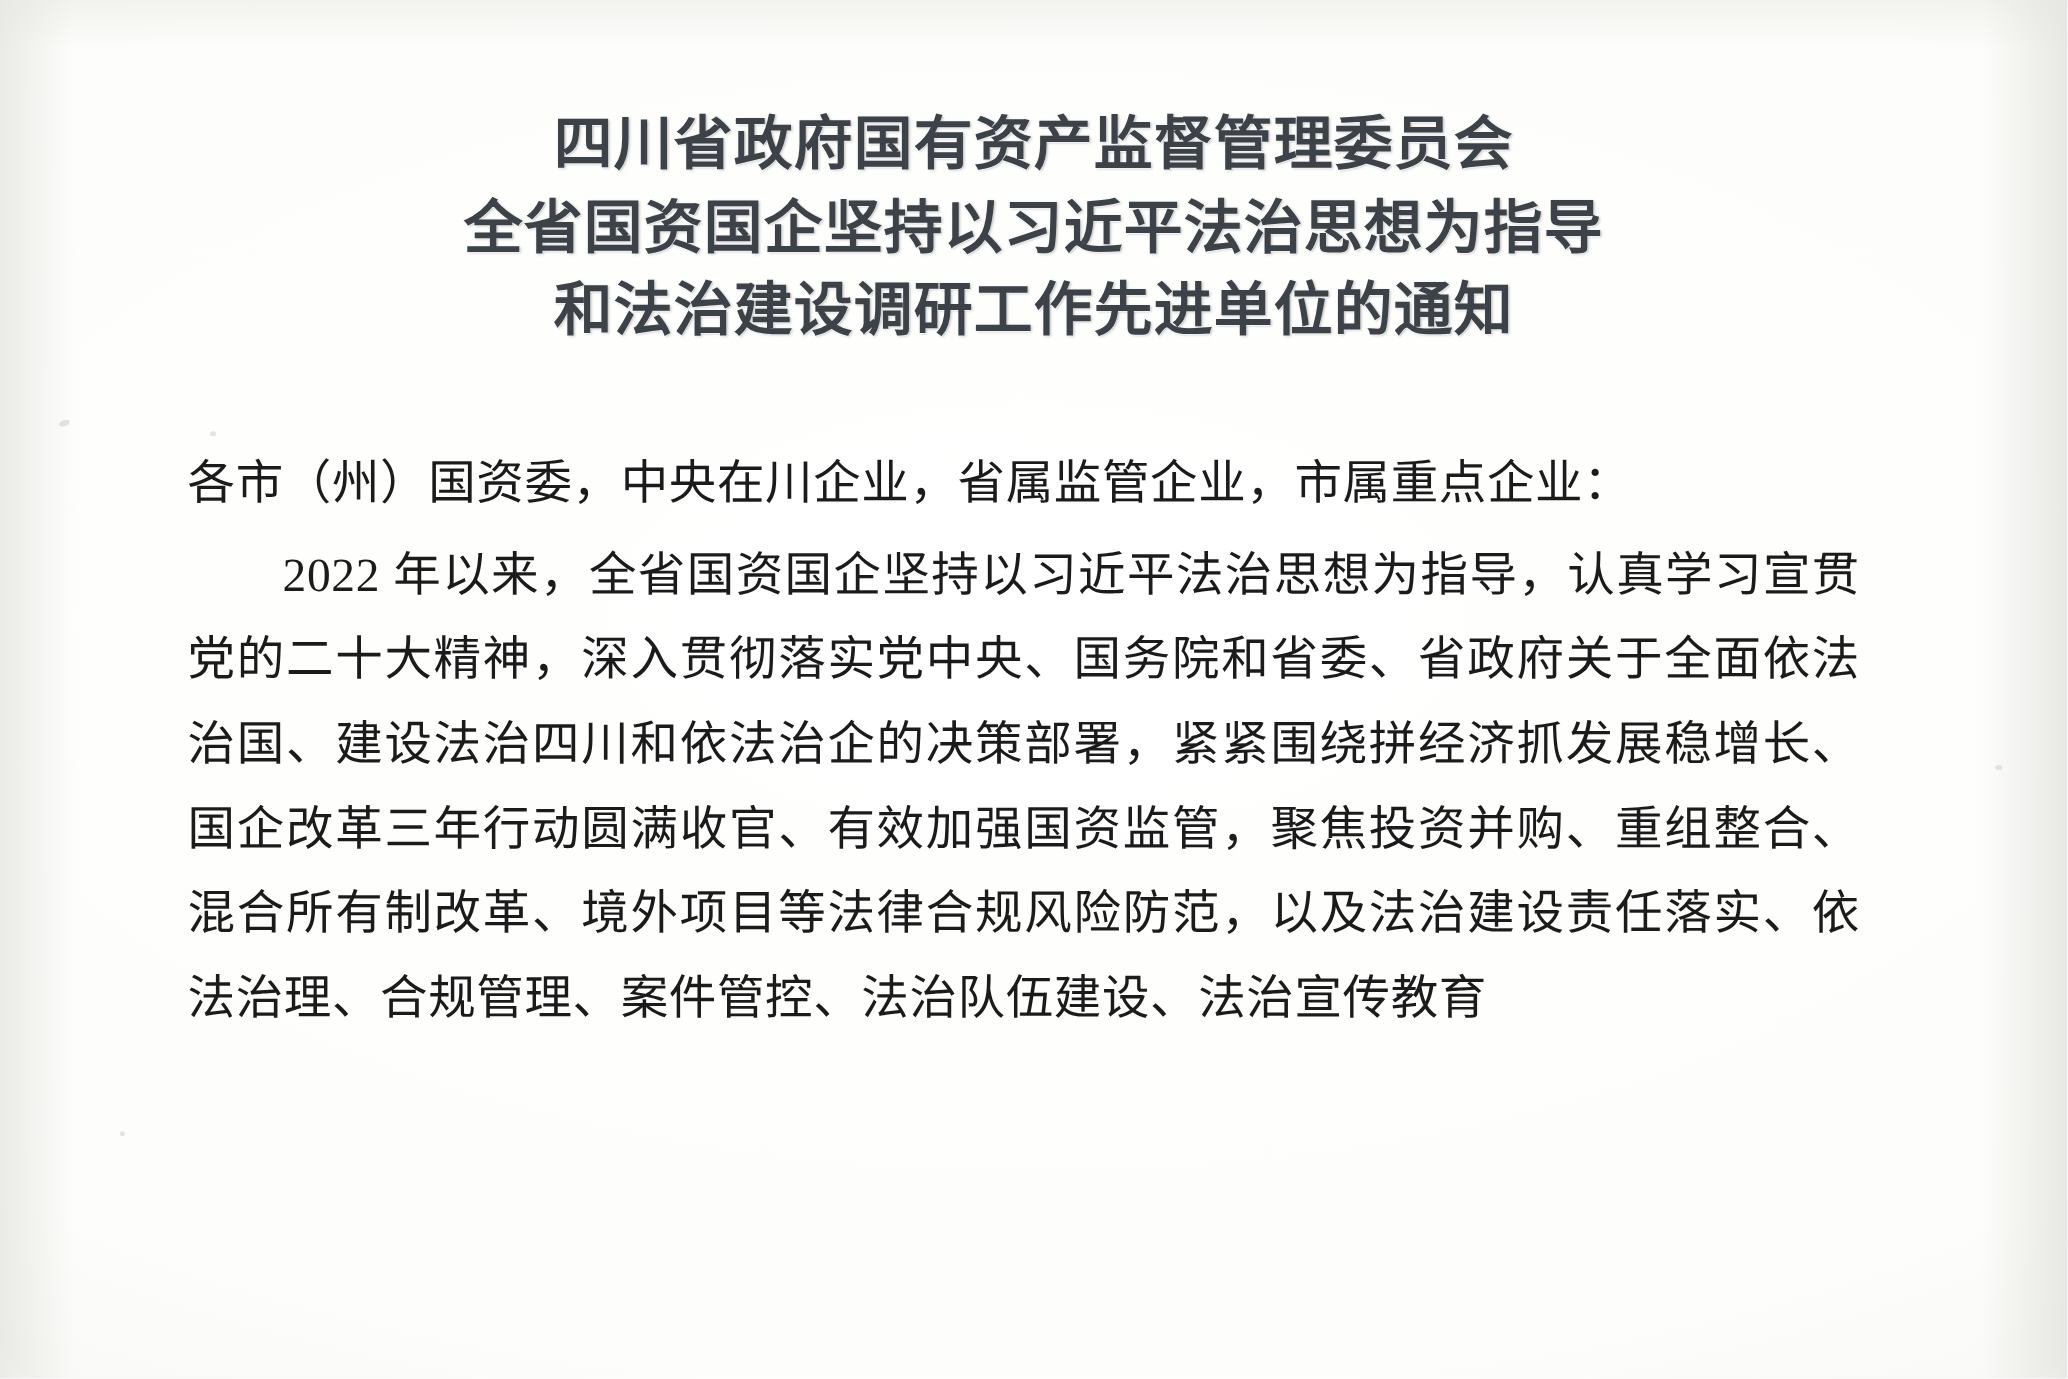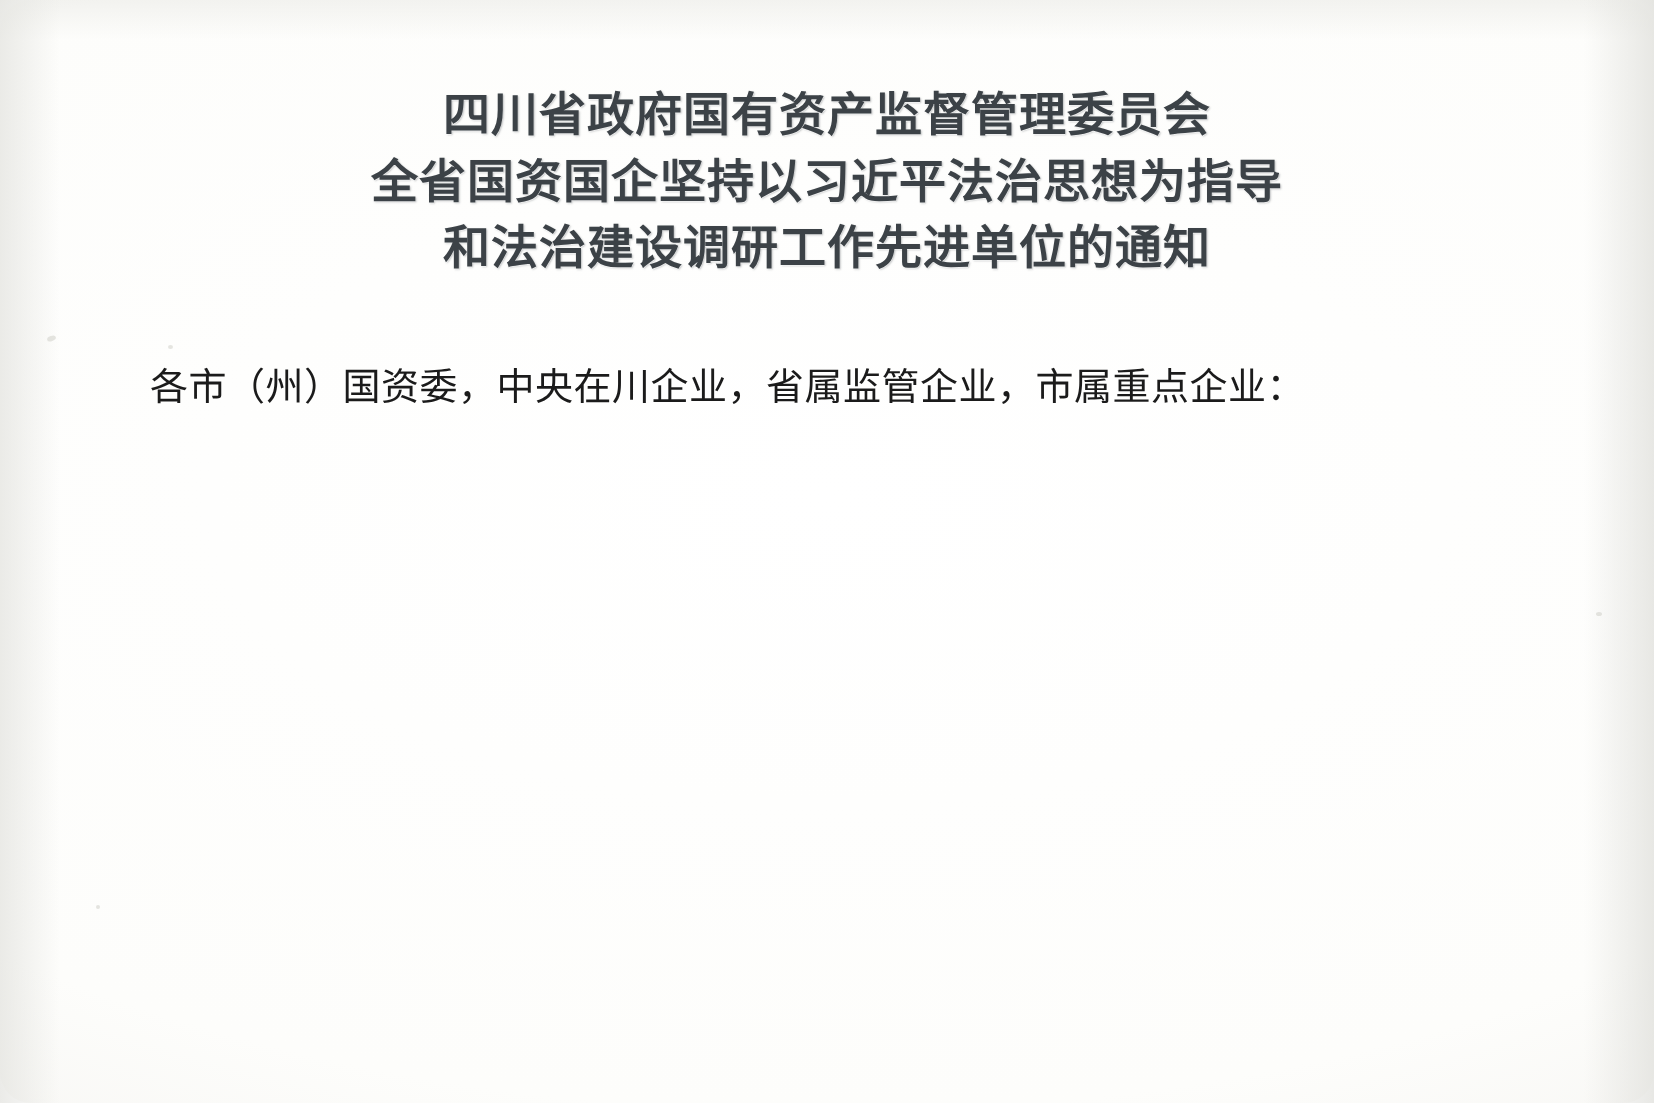--- a/index.html
+++ b/index.html
@@ -104,16 +104,17 @@
   <div class="content">
 
     <h1 class="doc-title">
       <span class="line">四川省政府国有资产监督管理委员会</span>
       <span class="line">全省国资国企坚持以习近平法治思想为指导</span>
       <span class="line">和法治建设调研工作先进单位的通知</span>
     </h1>
 
     <div class="body-block">
       <p class="addressee">各市（州）国资委，中央在川企业，省属监管企业，市属重点企业：</p>
+      <p class="indent clip-last">2022 年以来，全省国资国企坚持以习近平法治思想为指导，认真学习宣贯党的二十大精神，深入贯彻落实党中央、国务院和省委、省政府关于全面依法治国、建设法治四川和依法治企的决策部署，紧紧围绕拼经济抓发展稳增长、国企改革三年行动圆满收官、有效加强国资监管，聚焦投资并购、重组整合、混合所有制改革、境外项目等法律合规风险防范，以及法治建设责任落实、依法治理、合规管理、案件管控、法治队伍建设、法治宣传教育</p>
     </div>
 
   </div>
 </div>
 
 </body></html>

